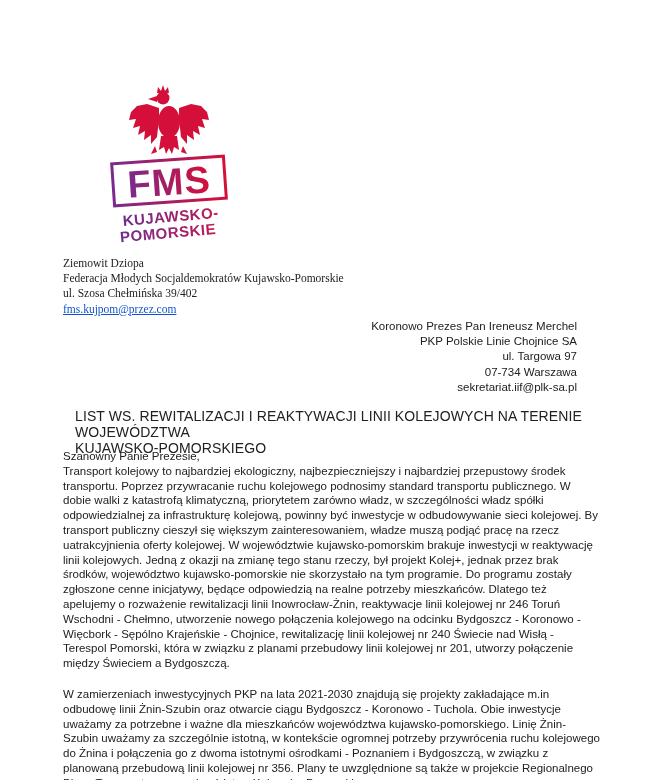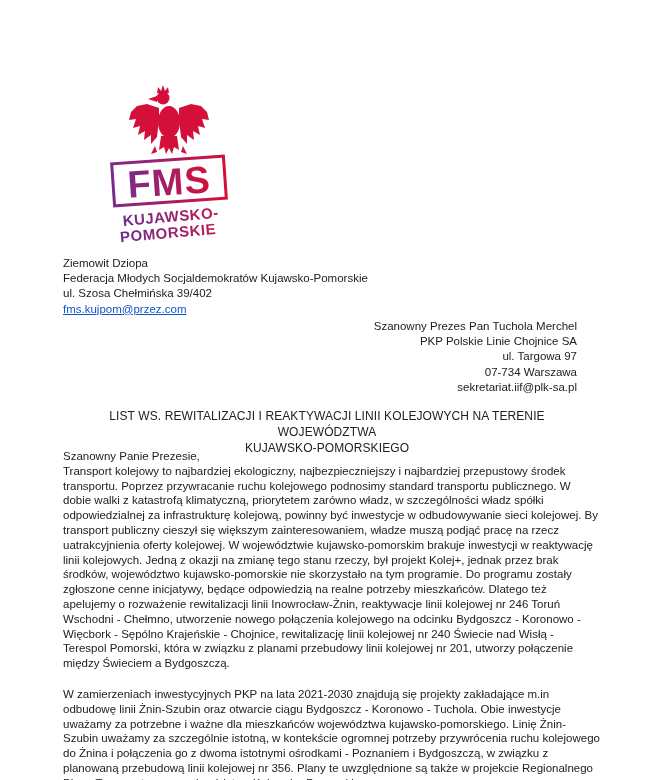--- a/index.html
+++ b/index.html
@@ -2,26 +2,26 @@
 <html><head>
 <meta charset="utf-8">
 <style>
   html,body{margin:0;padding:0;background:#ffffff;}
   .page{
     position:relative;width:654px;height:780px;background:#ffffff;overflow:hidden;
     font-family:"Liberation Sans",sans-serif;color:#212121;
   }
   .logo{position:absolute;left:103px;top:84px;width:135px;height:162px;}
   .addr{font-size:11.5px;line-height:15.2px;white-space:nowrap;}
-  .sender{position:absolute;left:63px;top:256px;}
+  .sender{position:absolute;left:63px;top:256px;font-family:Liberation Serif, serif;}
   .recipient{position:absolute;right:77px;top:319px;text-align:right;}
   a.email-link{color:#1155cc;text-decoration:underline;cursor:pointer;}
   .subject{
-    position:absolute;left:63px;top:408px;width:528px;text-align:center;
-    font-size:12px;line-height:16px;letter-spacing:.1px;
+    position:absolute;left:75px;top:408px;width:528px;
+    font-size:14px;line-height:16px;letter-spacing:.1px;
   }
   .bodytext{position:absolute;left:63px;top:449px;width:537px;font-size:11.5px;line-height:14.8px;}
   .para2{margin-top:16px;}
 </style>
 </head>
 <body>
 
 <div class="page">
 
   <div class="logo">
@@ -62,21 +62,21 @@
   </div>
 
   <div class="sender addr">
     <div>Ziemowit Dziopa</div>
     <div>Federacja Młodych Socjaldemokratów Kujawsko-Pomorskie</div>
     <div>ul. Szosa Chełmińska 39/402</div>
     <div><a class="email-link">fms.kujpom@przez.com</a></div>
   </div>
 
   <div class="recipient addr">
-    <div>Szanowny Prezes Pan Tuchola Merchel</div>
+    <div>Koronowo Prezes Pan Ireneusz Merchel</div>
     <div>PKP Polskie Linie Chojnice SA</div>
     <div>ul. Targowa 97</div>
     <div>07-734 Warszawa</div>
     <div>sekretariat.iif@plk-sa.pl</div>
   </div>
 
   <div class="subject">
     <div>LIST WS. REWITALIZACJI I REAKTYWACJI LINII KOLEJOWYCH NA TERENIE WOJEWÓDZTWA</div>
     <div>KUJAWSKO-POMORSKIEGO</div>
   </div>

